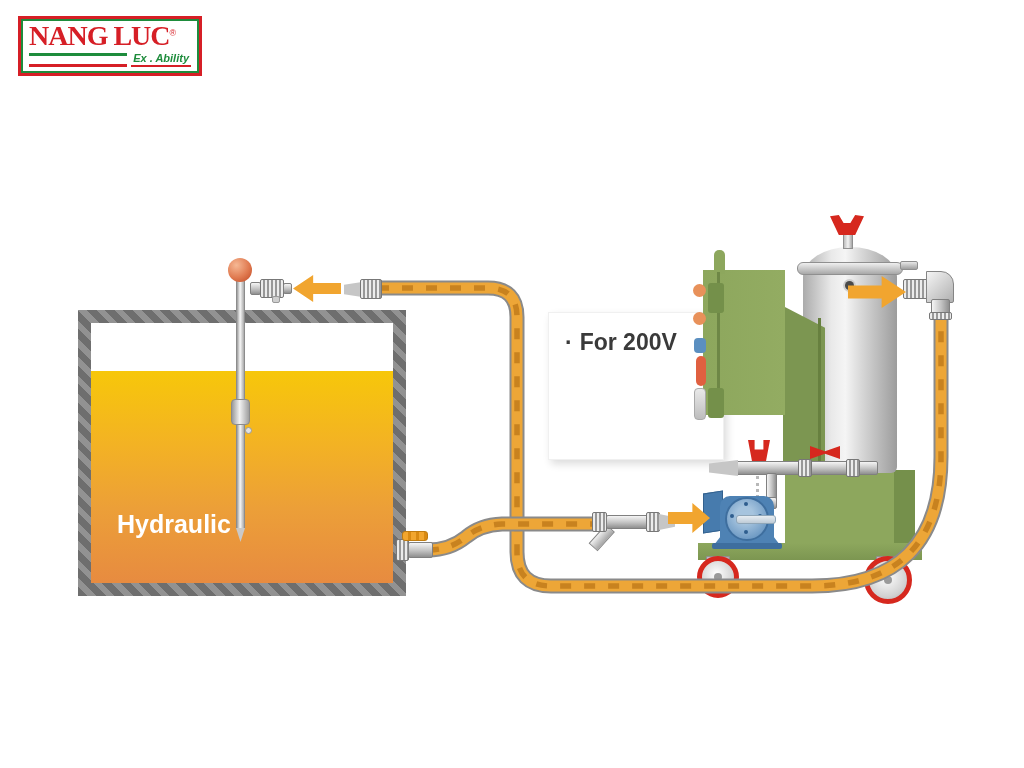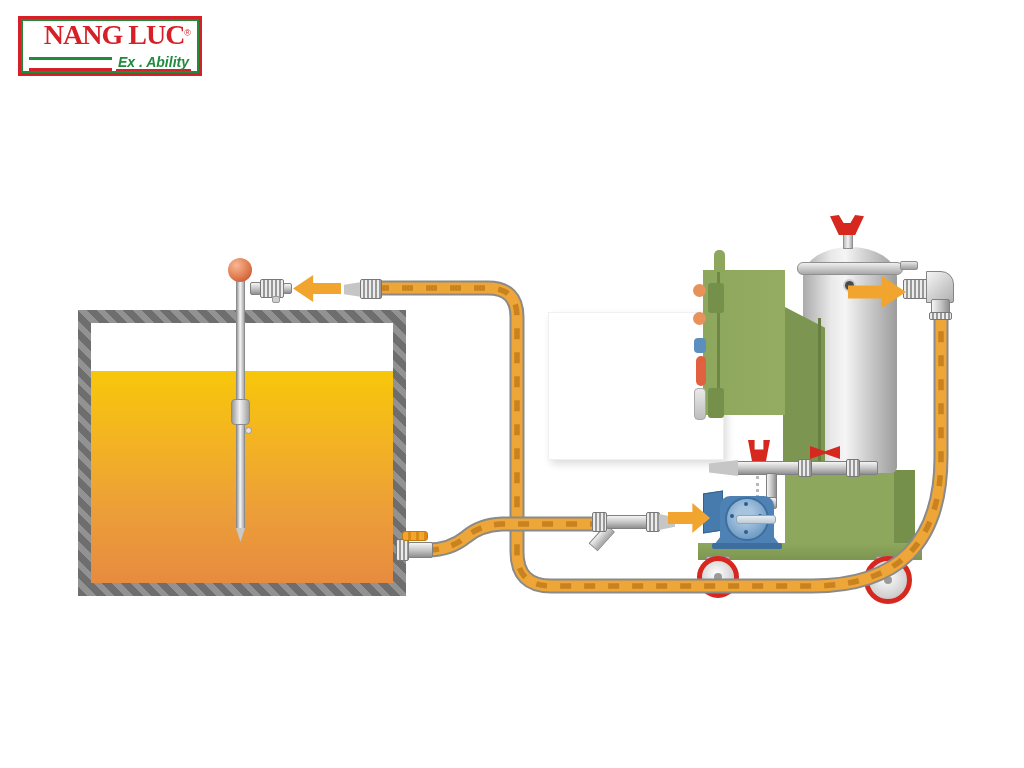--- a/index.html
+++ b/index.html
@@ -4,27 +4,27 @@
 <style>
   html,body{margin:0;padding:0;background:#ffffff;}
   #canvas{position:relative;width:1024px;height:768px;background:#ffffff;overflow:hidden;
           font-family:"Liberation Sans",sans-serif;}
   .abs{position:absolute;}
 
   
   [data-name="logo"]{left:18px;top:16px;width:184px;height:60px;background:#fff;
     border:3px solid #D61F26;box-shadow:inset 0 0 0 2px #1E8C3C;z-index:8;
     display:flex;flex-direction:column;justify-content:center;padding:2px 8px 4px 8px;box-sizing:border-box;}
-  [data-name="logo-brand-row"]{position:relative;text-align:right;line-height:32px;}
+  [data-name="logo-brand-row"]{position:relative;text-align:left;line-height:23px;}
   [data-name="logo-brand"]{color:#D61F26;font-weight:bold;font-size:28px;letter-spacing:-1px;
     font-family:"Liberation Serif",serif;font-stretch:condensed;}
   [data-name="logo-registered"]{color:#D61F26;font-size:9px;vertical-align:top;position:relative;top:-2px;}
   [data-name="logo-stripes-row"]{display:flex;align-items:flex-end;gap:4px;margin-top:2px;}
   [data-name="logo-stripes"]{flex:1;height:8px;border-top:3px solid #1E8C3C;border-bottom:3px solid #D61F26;}
-  [data-name="logo-tagline"]{color:#1E8C3C;font-style:italic;font-weight:bold;font-size:14px;
+  [data-name="logo-tagline"]{color:#1E8C3C;font-style:italic;font-weight:bold;font-size:11px;
     line-height:11px;border-bottom:2px solid #D61F26;padding:0 2px 1px 2px;white-space:nowrap;}
 
   
   [data-name="oil-tank"]{left:78px;top:310px;width:328px;height:286px;z-index:1;
     border:13px solid transparent;box-sizing:border-box;
     background:linear-gradient(#fff,#fff) padding-box,
       repeating-linear-gradient(45deg,#6E6E6E 0 7px,#929292 7px 13px) border-box;}
   [data-name="oil-fill"]{left:0;top:48px;right:0;bottom:0;
     background:linear-gradient(180deg,#F7C70A 0%,#F3B224 35%,#EC9F38 65%,#E78B40 100%);}
   [data-name="tank-label"]{left:26px;top:182px;color:#fff;font-weight:bold;font-size:25px;line-height:38px;}
@@ -184,32 +184,34 @@
     </div>
     <div data-name="logo-stripes-row">
       <div data-name="logo-stripes"></div>
       <span data-name="logo-tagline">Ex . Ability</span>
     </div>
   </div>
 
   <div class="abs" data-name="oil-tank">
     <div class="abs" data-name="oil-fill"></div>
     <div class="abs" data-name="tank-label">
+      <div data-name="tank-label-line1">Hydraulic</div>
     </div>
   </div>
 
   <div data-name="suction-lance">
     <div class="abs f" data-name="lance-tube"></div>
     <div class="abs f" data-name="lance-tip"></div>
     <div class="abs f" data-name="lance-collar"></div>
     <div class="abs f" data-name="lance-nub"></div>
     <div class="abs f" data-name="lance-ball"></div>
   </div>
 
   <div class="abs" data-name="options-panel">
+    <div data-name="option-item"><span data-name="option-bullet">·</span><span data-name="option-label-200v">For 200V</span></div>
   </div>
 
   <div data-name="filtration-machine">
     <div class="abs m" data-name="machine-plinth"></div>
     <div class="abs m" data-name="machine-platform"></div>
     <div class="abs m fork" data-name="caster-fork-left"></div>
     <div class="abs m wheel" data-name="caster-wheel-left"></div>
     <div class="abs m fork" data-name="caster-fork-right"></div>
     <div class="abs m wheel" data-name="caster-wheel-right"></div>
 

